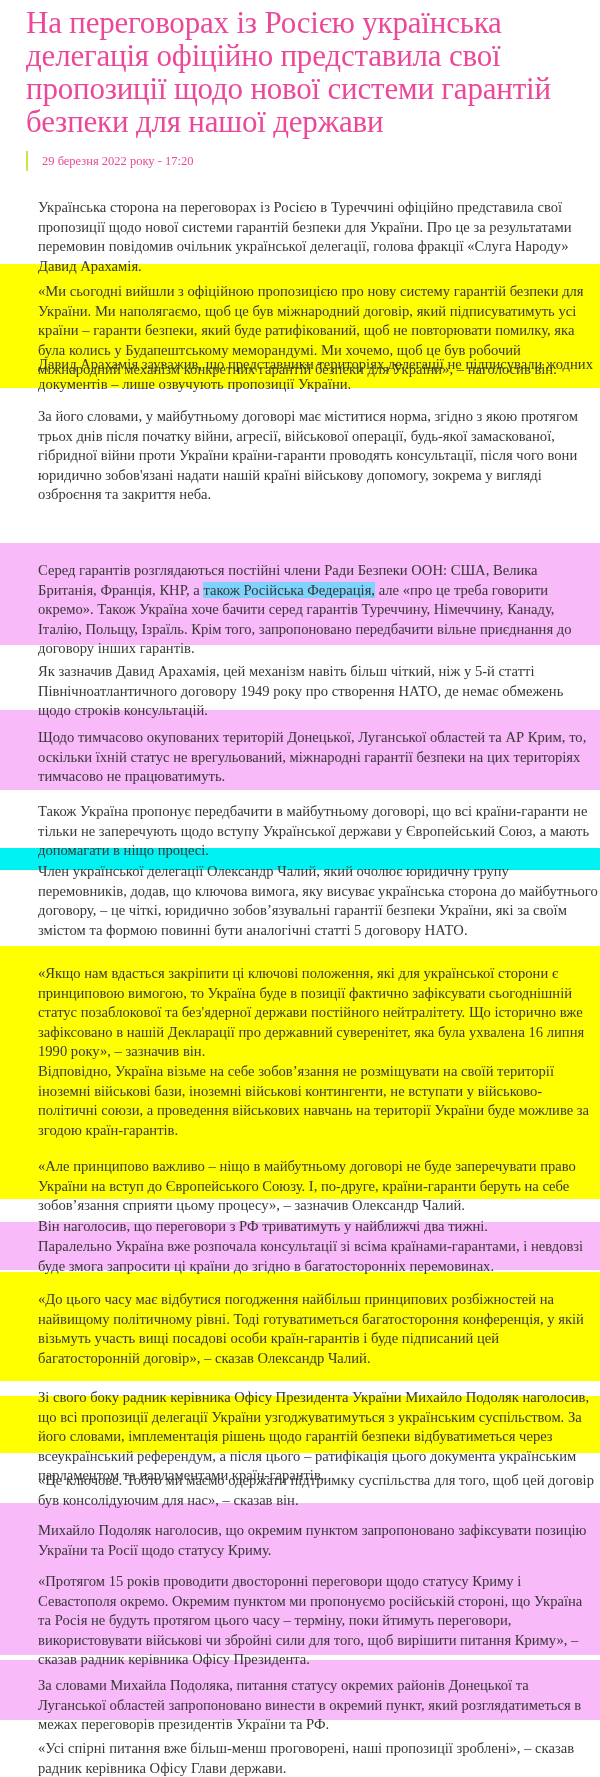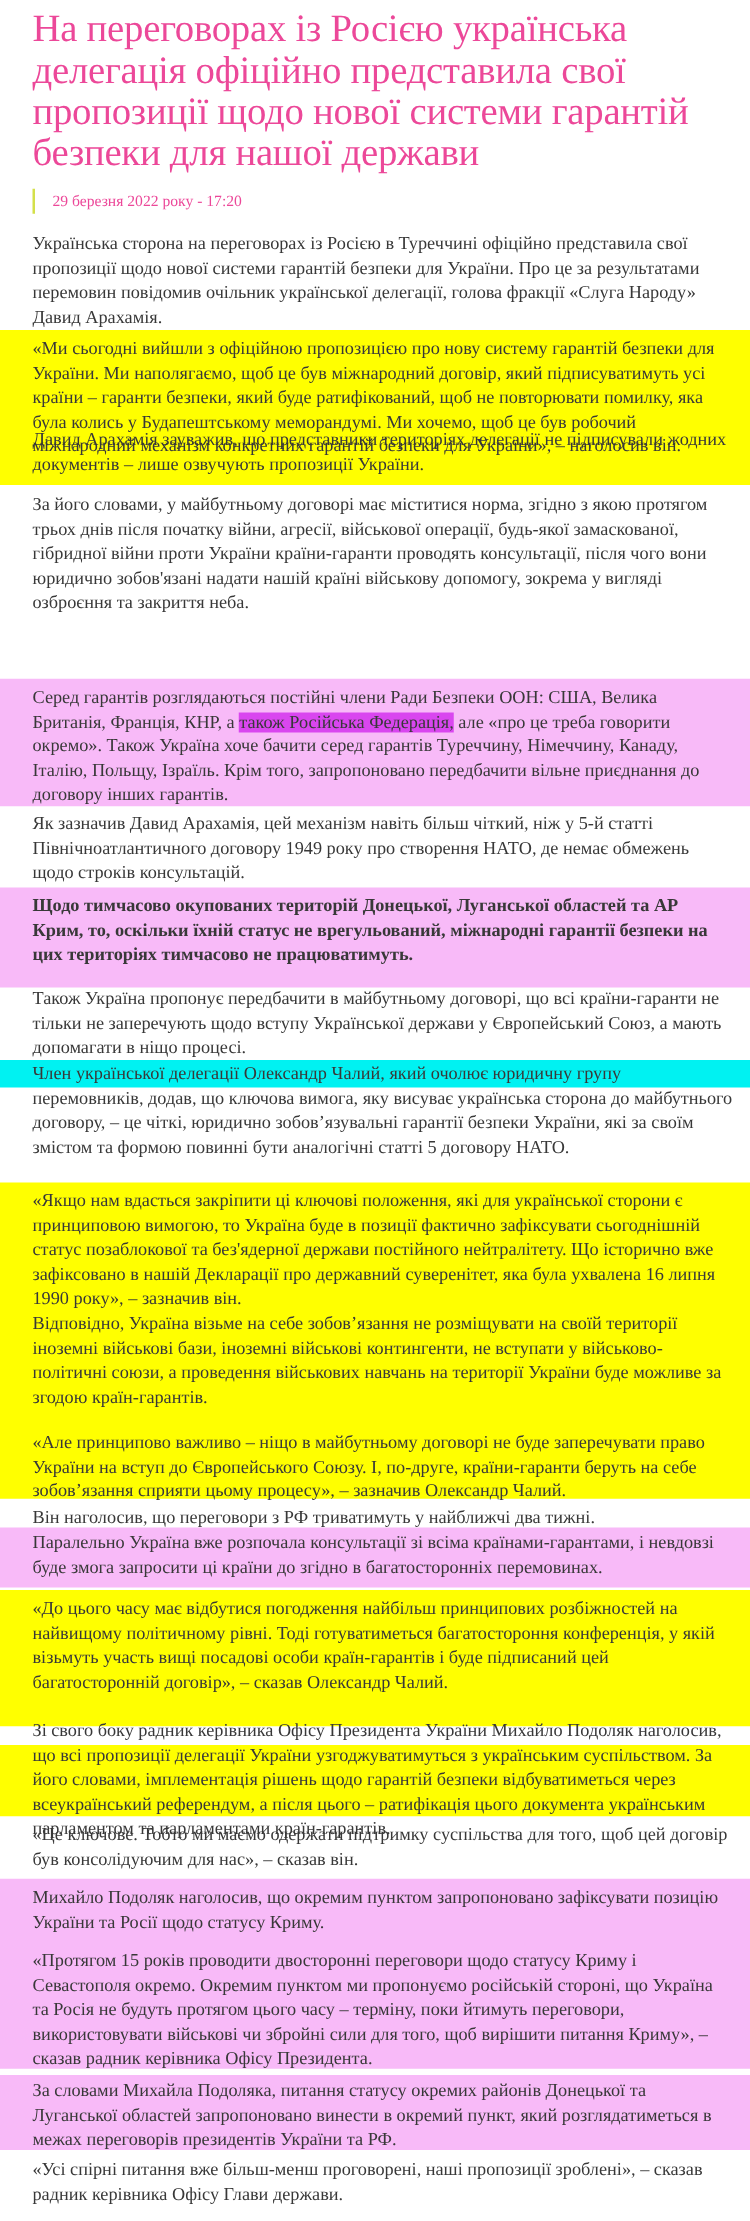--- a/index.html
+++ b/index.html
@@ -9,24 +9,24 @@
            font-family: "Liberation Serif", "DejaVu Serif", serif;
            font-size: 31px; line-height: 33px; color: #ec4899; font-weight: normal; margin: 0;
            letter-spacing: -0.2px; }
   .date { position: absolute; left: 26px; top: 150px; height: 22px; display: flex; align-items: center; }
   .date-bar { width: 2px; height: 20px; background: #d4e04a; margin-right: 14px; }
   .date-text { font-size: 12.5px; color: #ec4899; font-family: "Liberation Serif", serif; }
   .band { position: absolute; left: 0; width: 600px; }
   .yellow { background: #ffff00; }
   .pink { background: #f8baf8; }
   .cyan { background: #00f2f2; }
-  .para { position: absolute; left: 26px; width: 560px; margin: 0;
+  .para { position: absolute; left: 26px; width: 560px; margin: 12px;
           font-family: "Liberation Serif", "DejaVu Serif", serif;
           font-size: 14.6px; line-height: 19.6px; color: #383838; }
-  .green { background: #d946ef; }
+  .green { background: #7dd3fc; }
 </style>
 </head>
 <body>
 
 <div class="band yellow" style="top:264px;height:124px;"></div>
 <div class="band pink" style="top:543px;height:102px;"></div>
 <div class="band pink" style="top:710px;height:80px;"></div>
 <div class="band cyan" style="top:848px;height:22px;"></div>
 <div class="band yellow" style="top:946px;height:253px;"></div>
 <div class="band pink" style="top:1222px;height:48px;"></div>
@@ -43,21 +43,21 @@
 </div>
 
 <p class="para" style="top:186px;">Українська сторона на переговорах із Росією в Туреччині офіційно представила свої пропозиції щодо нової системи гарантій безпеки для України. Про це за результатами перемовин повідомив очільник української делегації, голова фракції «Слуга Народу» Давид Арахамія.</p>
 <p class="para" style="top:270px;">«Ми сьогодні вийшли з офіційною пропозицією про нову систему гарантій безпеки для України. Ми наполягаємо, щоб це був міжнародний договір, який підписуватимуть усі країни – гаранти безпеки, який буде ратифікований, щоб не повторювати помилку, яка була колись у Будапештському меморандумі. Ми хочемо, щоб це був робочий міжнародний механізм конкретних гарантій безпеки для України», – наголосив він.</p>
 <p class="para" style="top:343px;">Давид Арахамія зауважив, що представники територіях делегації не підписували жодних документів – лише озвучують пропозиції України.</p>
 <p class="para" style="top:395px;">За його словами, у майбутньому договорі має міститися норма, згідно з якою протягом трьох днів після початку війни, агресії, військової операції, будь-якої замаскованої, гібридної війни проти України країни-гаранти проводять консультації, після чого вони юридично зобов'язані надати нашій країні військову допомогу, зокрема у вигляді озброєння та закриття неба.</p>
 <p class="para" style="top:549px;">
   <span>Серед гарантів розглядаються постійні члени Ради Безпеки ООН: США, Велика Британія, Франція, КНР, а </span><span class="green">також Російська Федерація,</span><span> але «про це треба говорити окремо». Також Україна хоче бачити серед гарантів Туреччину, Німеччину, Канаду, Італію, Польщу, Ізраїль. Крім того, запропоновано передбачити вільне приєднання до договору інших гарантів.</span>
 </p>
 <p class="para" style="top:650px;">Як зазначив Давид Арахамія, цей механізм навіть більш чіткий, ніж у 5-й статті Північноатлантичного договору 1949 року про створення НАТО, де немає обмежень щодо строків консультацій.</p>
-<p class="para" style="top:716px;font-weight:bold;">Щодо тимчасово окупованих територій Донецької, Луганської областей та АР Крим, то, оскільки їхній статус не врегульований, міжнародні гарантії безпеки на цих територіях тимчасово не працюватимуть.</p>
+<p class="para" style="top:716px;">Щодо тимчасово окупованих територій Донецької, Луганської областей та АР Крим, то, оскільки їхній статус не врегульований, міжнародні гарантії безпеки на цих територіях тимчасово не працюватимуть.</p>
 <p class="para" style="top:790px;">Також Україна пропонує передбачити в майбутньому договорі, що всі країни-гаранти не тільки не заперечують щодо вступу Української держави у Європейський Союз, а мають допомагати в ніщо процесі.</p>
 <p class="para" style="top:850px;">Член української делегації Олександр Чалий, який очолює юридичну групу перемовників, додав, що ключова вимога, яку висуває українська сторона до майбутнього договору, – це чіткі, юридично зобов’язувальні гарантії безпеки України, які за своїм змістом та формою повинні бути аналогічні статті 5 договору НАТО.</p>
 <p class="para" style="top:952px;">«Якщо нам вдасться закріпити ці ключові положення, які для української сторони є принциповою вимогою, то Україна буде в позиції фактично зафіксувати сьогоднішній статус позаблокової та без'ядерної держави постійного нейтралітету. Що історично вже зафіксовано в нашій Декларації про державний суверенітет, яка була ухвалена 16 липня 1990 року», – зазначив він.</p>
 <p class="para" style="top:1050px;">Відповідно, Україна візьме на себе зобов’язання не розміщувати на своїй території іноземні військові бази, іноземні військові контингенти, не вступати у військово-політичні союзи, а проведення військових навчань на території України буде можливе за згодою країн-гарантів.</p>
 <p class="para" style="top:1145px;">«Але принципово важливо – ніщо в майбутньому договорі не буде заперечувати право України на вступ до Європейського Союзу. І, по-друге, країни-гаранти беруть на себе зобов’язання сприяти цьому процесу», – зазначив Олександр Чалий.</p>
 <p class="para" style="top:1205px;">Він наголосив, що переговори з РФ триватимуть у найближчі два тижні.</p>
 <p class="para" style="top:1225px;">Паралельно Україна вже розпочала консультації зі всіма країнами-гарантами, і невдовзі буде змога запросити ці країни до згідно в багатосторонніх перемовинах.</p>
 <p class="para" style="top:1278px;">«До цього часу має відбутися погодження найбільш принципових розбіжностей на найвищому політичному рівні. Тоді готуватиметься багатостороння конференція, у якій візьмуть участь вищі посадові особи країн-гарантів і буде підписаний цей багатосторонній договір», – сказав Олександр Чалий.</p>
 <p class="para" style="top:1376px;">Зі свого боку радник керівника Офісу Президента України Михайло Подоляк наголосив, що всі пропозиції делегації України узгоджуватимуться з українським суспільством. За його словами, імплементація рішень щодо гарантій безпеки відбуватиметься через всеукраїнський референдум, а після цього – ратифікація цього документа українським парламентом та парламентами країн-гарантів.</p>
 <p class="para" style="top:1459px;">«Це ключове. Тобто ми маємо одержати підтримку суспільства для того, щоб цей договір був консолідуючим для нас», – сказав він.</p>

